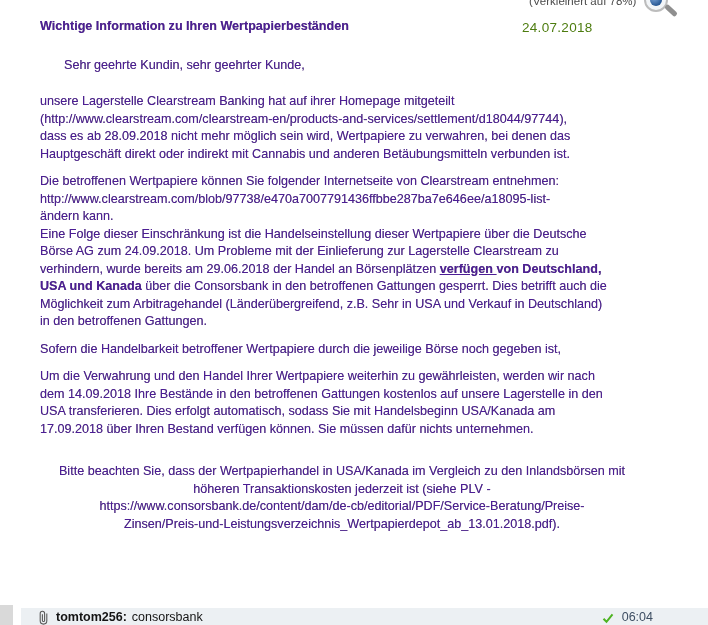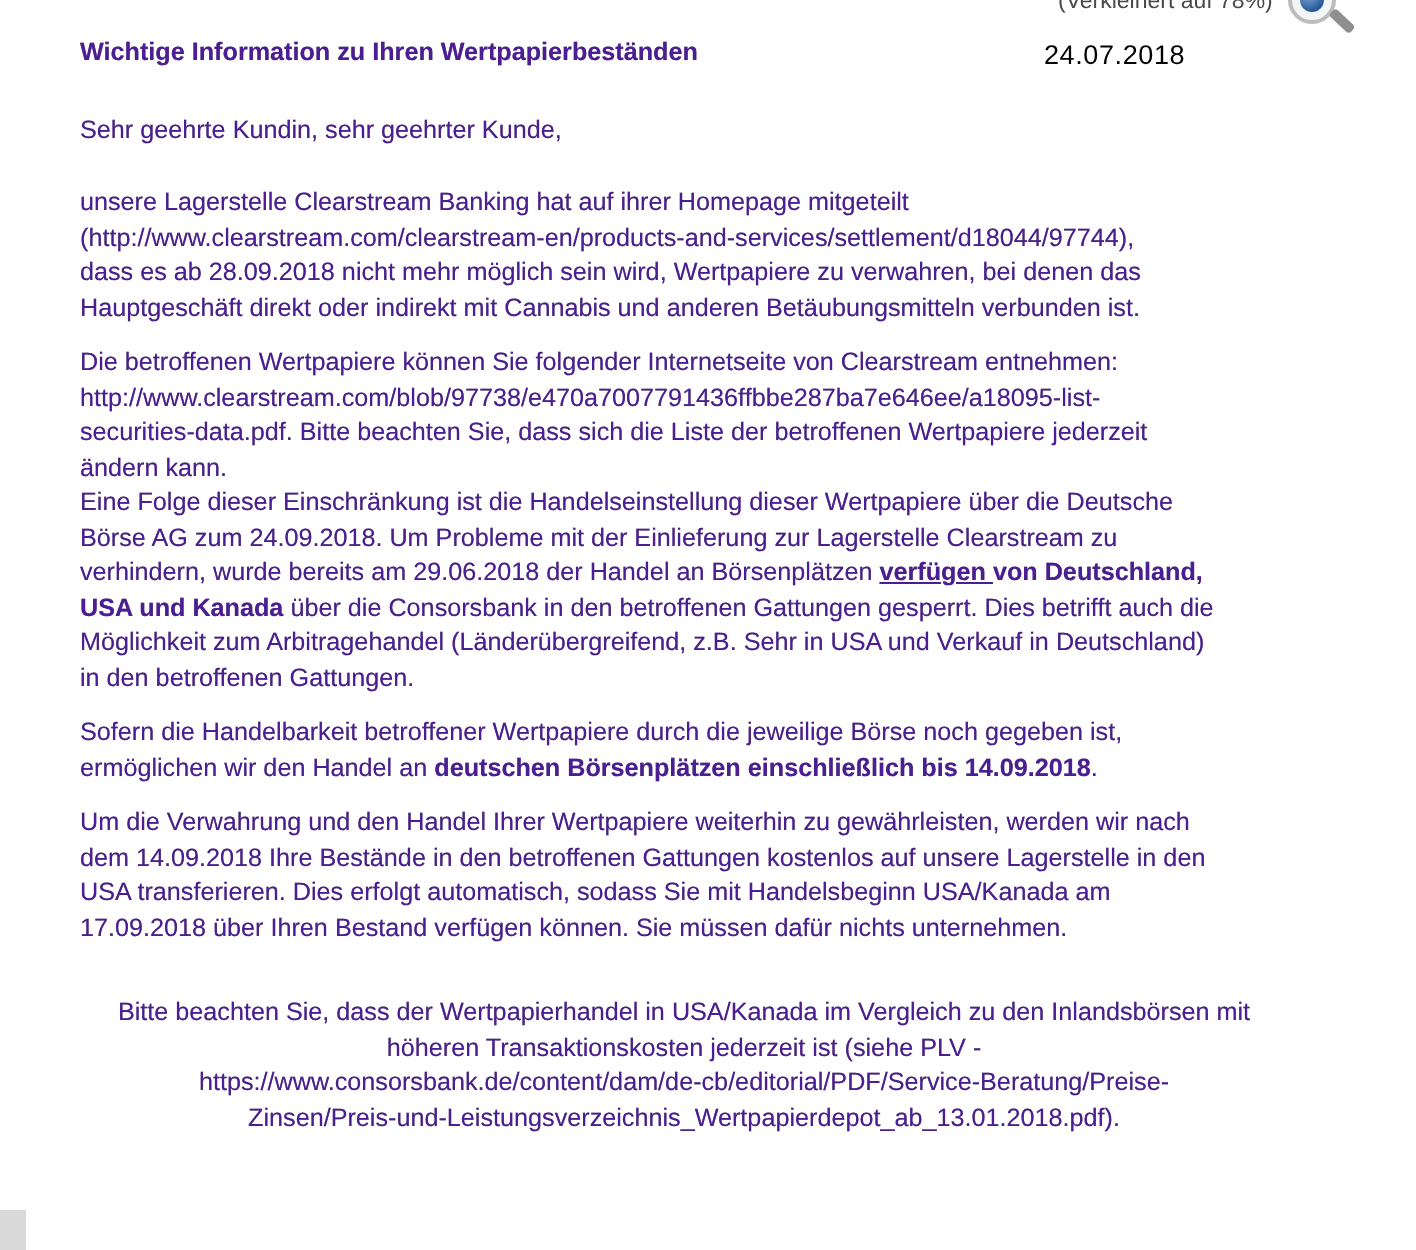--- a/index.html
+++ b/index.html
@@ -24,30 +24,30 @@
   .mag-dot{
     position:absolute;left:6px;top:6px;width:12px;height:12px;border-radius:50%;
     background:radial-gradient(circle at 35% 30%, #7da7d9 0%, #2a5a96 70%);
   }
   .mag-handle{
     position:absolute;left:20px;top:20px;width:14px;height:5px;
     background:#8f8f8f;border-radius:2px;transform:rotate(43deg);
   }
   .doc-date{
     position:absolute;left:522px;top:20px;
-    font-size:13.5px;color:#000000;letter-spacing:.3px;text-align:center;
+    font-size:13.5px;color:#4d7c0f;letter-spacing:.3px;text-align:center;
   }
   
   .doc{
     position:absolute;left:40px;top:18px;width:604px;
     font-size:12.6px;line-height:17.5px;color:#4c1d95;
     text-shadow:0 0 .3px rgba(25,25,25,.55);
   }
   .doc-title{font-weight:700;margin-bottom:21px;white-space:nowrap;}
-  .salutation{margin-bottom:19px;white-space:nowrap;}
+  .salutation{margin-bottom:19px;white-space:nowrap;margin-left:24px;}
   .para{margin-top:10px;}
   .para:first-child{margin-top:12px;}
   .para:nth-child(5){margin-top:25px;text-align:center;}
   .line{white-space:nowrap;height:17.5px;}
   .seg-b{font-weight:700;}
   .seg-u{text-decoration:underline;}
   
   .avatar-fragment{
     position:absolute;left:0;top:605px;width:13px;height:20px;
     background:#d9d9d9;
@@ -89,44 +89,60 @@
     <div id="paragraphs">
         <div class="para">
           <div class="line"><span>unsere Lagerstelle Clearstream Banking hat auf ihrer Homepage mitgeteilt</span></div>
           <div class="line"><span>(http://www.clearstream.com/clearstream-en/products-and-services/settlement/d18044/97744),</span></div>
           <div class="line"><span>dass es ab 28.09.2018 nicht mehr möglich sein wird, Wertpapiere zu verwahren, bei denen das</span></div>
           <div class="line"><span>Hauptgeschäft direkt oder indirekt mit Cannabis und anderen Betäubungsmitteln verbunden ist.</span></div>
         </div>
         <div class="para">
           <div class="line"><span>Die betroffenen Wertpapiere können Sie folgender Internetseite von Clearstream entnehmen:</span></div>
           <div class="line"><span>http://www.clearstream.com/blob/97738/e470a7007791436ffbbe287ba7e646ee/a18095-list-</span></div>
-          <div class="line"><span>securities-data.pdf. Bitte beachten Sie, dass sich die Liste der betroffenen Wertpapiere jederzeit</span></div>
           <div class="line"><span>ändern kann.</span></div>
           <div class="line"><span>Eine Folge dieser Einschränkung ist die Handelseinstellung dieser Wertpapiere über die Deutsche</span></div>
           <div class="line"><span>Börse AG zum 24.09.2018. Um Probleme mit der Einlieferung zur Lagerstelle Clearstream zu</span></div>
           <div class="line"><span>verhindern, wurde bereits am 29.06.2018 der Handel an Börsenplätzen </span><span class="seg-b seg-u">verfügen </span><span class="seg-b">von Deutschland,</span></div>
           <div class="line"><span class="seg-b">USA und Kanada</span><span> über die Consorsbank in den betroffenen Gattungen gesperrt. Dies betrifft auch die</span></div>
           <div class="line"><span>Möglichkeit zum Arbitragehandel (Länderübergreifend, z.B. Sehr in USA und Verkauf in Deutschland)</span></div>
           <div class="line"><span>in den betroffenen Gattungen.</span></div>
         </div>
         <div class="para">
           <div class="line"><span>Sofern die Handelbarkeit betroffener Wertpapiere durch die jeweilige Börse noch gegeben ist,</span></div>
-          <div class="line"><span>ermöglichen wir den Handel an </span><span class="seg-b">deutschen Börsenplätzen einschließlich bis 14.09.2018</span><span>.</span></div>
         </div>
         <div class="para">
           <div class="line"><span>Um die Verwahrung und den Handel Ihrer Wertpapiere weiterhin zu gewährleisten, werden wir nach</span></div>
           <div class="line"><span>dem 14.09.2018 Ihre Bestände in den betroffenen Gattungen kostenlos auf unsere Lagerstelle in den</span></div>
           <div class="line"><span>USA transferieren. Dies erfolgt automatisch, sodass Sie mit Handelsbeginn USA/Kanada am</span></div>
           <div class="line"><span>17.09.2018 über Ihren Bestand verfügen können. Sie müssen dafür nichts unternehmen.</span></div>
         </div>
         <div class="para">
           <div class="line"><span>Bitte beachten Sie, dass der Wertpapierhandel in USA/Kanada im Vergleich zu den Inlandsbörsen mit</span></div>
           <div class="line"><span>höheren Transaktionskosten jederzeit ist (siehe PLV -</span></div>
           <div class="line"><span>https://www.consorsbank.de/content/dam/de-cb/editorial/PDF/Service-Beratung/Preise-</span></div>
           <div class="line"><span>Zinsen/Preis-und-Leistungsverzeichnis_Wertpapierdepot_ab_13.01.2018.pdf).</span></div>
         </div>
       </div>
   </div>
 
   <div class="avatar-fragment"></div>
 
+  <div class="post-row">
+    <div class="post-inner">
+      <span class="paperclip">
+        <svg width="11" height="15" viewBox="0 0 11 15">
+          <path d="M8.8 3.6v7.2a3.3 3.3 0 0 1-6.6 0V3.4a2.2 2.2 0 0 1 4.4 0v7a1.1 1.1 0 0 1-2.2 0V4.2" fill="none" stroke="#5a5a5a" stroke-width="1.1"></path>
+        </svg>
+      </span>
+      <span class="post-author">tomtom256:</span>
+      <span class="post-text">consorsbank</span>
+      <span class="spacer"></span>
+      <span class="status-icon">
+        <svg width="12" height="12" viewBox="0 0 12 12">
+          <path d="M1.5 6.8l3 3 6-7.5" fill="none" stroke="#4db321" stroke-width="2"></path>
+        </svg>
+      </span>
+      <span class="post-time">06:04</span>
+    </div>
+  </div>
 
 </div>
 
 </body></html>

